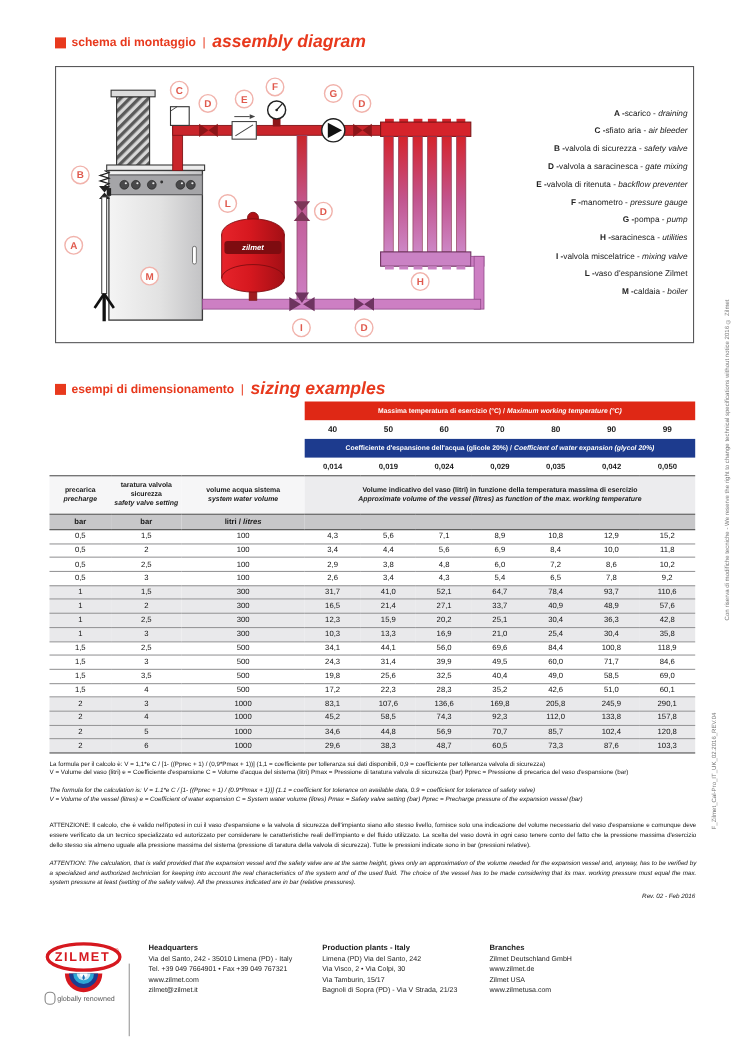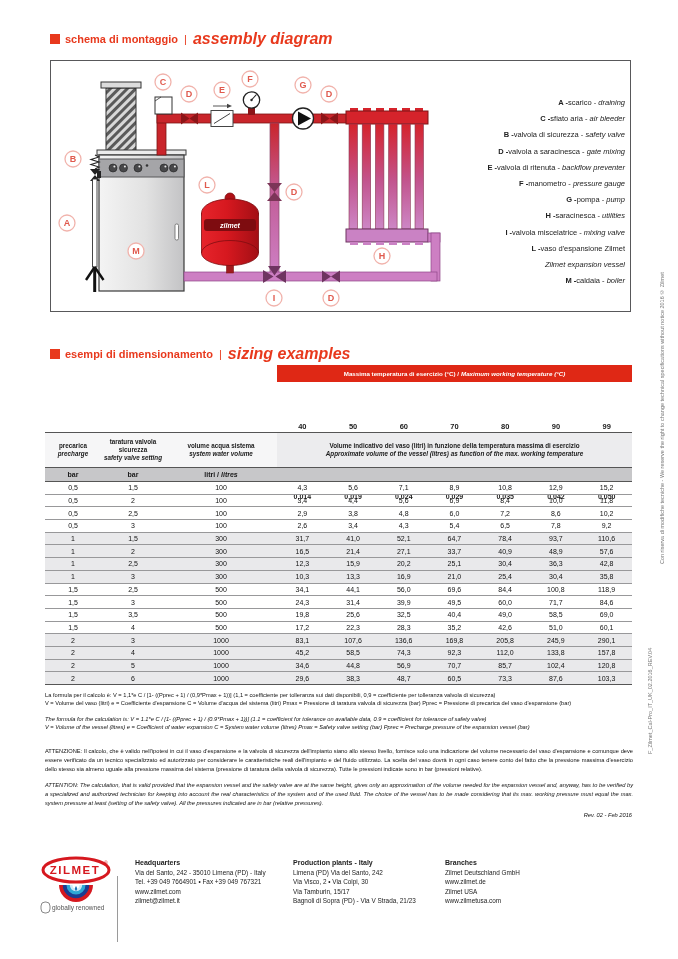--- a/index.html
+++ b/index.html
@@ -23,21 +23,21 @@
   .lg-letter{display:inline-block;width:13px;font-weight:bold;}
   .lg-en{font-style:italic;}
   .lg-cont{padding-left:13px;}
 
   
   .temp-block{position:absolute;left:277px;top:365px;width:355px;}
   .bar{height:17px;display:flex;align-items:center;justify-content:center;color:#fff;font-size:6.2px;font-weight:bold;}
   .bar-red{background:#df2815;}
   .bar-blue{background:#1d3b8e;}
   .bar .it-part{font-style:italic;margin-left:2px;}
-  .flex-row{display:flex;height:17px;align-items:center;margin-top:36px;}
+  .flex-row{display:flex;height:17px;align-items:center;}
   .flex-row .cell{flex:1;text-align:center;font-weight:bold;}
   .temps .cell{font-size:7.5px;}
   .coeffs{height:16px;}
   .coeffs .cell{font-size:7px;}
 
   
   .sizing-wrap{position:absolute;left:45px;top:432px;width:587px;}
   table.sizing{border-collapse:collapse;width:587px;table-layout:fixed;font-size:7px;}
   table.sizing td,table.sizing th{padding:0;text-align:center;vertical-align:middle;}
   tr.hdr-main{border-top:1.5px solid #555;}
@@ -320,21 +320,20 @@
         <div class="lg-row"><span class="lg-letter">A -</span><span class="lg-it">scarico - </span><span class="lg-en">draining</span></div>
         <div class="lg-row"><span class="lg-letter">C -</span><span class="lg-it">sfiato aria - </span><span class="lg-en">air bleeder</span></div>
         <div class="lg-row"><span class="lg-letter">B -</span><span class="lg-it">valvola di sicurezza - </span><span class="lg-en">safety valve</span></div>
         <div class="lg-row"><span class="lg-letter">D -</span><span class="lg-it">valvola a saracinesca - </span><span class="lg-en">gate mixing</span></div>
         <div class="lg-row"><span class="lg-letter">E -</span><span class="lg-it">valvola di ritenuta - </span><span class="lg-en">backflow preventer</span></div>
         <div class="lg-row"><span class="lg-letter">F -</span><span class="lg-it">manometro - </span><span class="lg-en">pressure gauge</span></div>
         <div class="lg-row"><span class="lg-letter">G -</span><span class="lg-it">pompa - </span><span class="lg-en">pump</span></div>
         <div class="lg-row"><span class="lg-letter">H -</span><span class="lg-it">saracinesca - </span><span class="lg-en">utilities</span></div>
         <div class="lg-row"><span class="lg-letter">I -</span><span class="lg-it">valvola miscelatrice - </span><span class="lg-en">mixing valve</span></div>
         <div class="lg-row"><span class="lg-letter">L -</span><span class="lg-it">vaso d'espansione Zilmet</span><span class="lg-en"></span></div>
-        <div class="lg-row lg-cont"><span class="lg-en">Zilmet expansion vessel</span></div>
         <div class="lg-row"><span class="lg-letter">M -</span><span class="lg-it">caldaia - </span><span class="lg-en">boiler</span></div>
       </div>
   </div>
 
   <div class="sec-head" style="top:345px;">
     <span class="sec-sq"></span>
     <span class="sec-it">esempi di dimensionamento</span>
     <span class="sec-sep">|</span>
     <span class="sec-en">sizing examples</span>
   </div>

